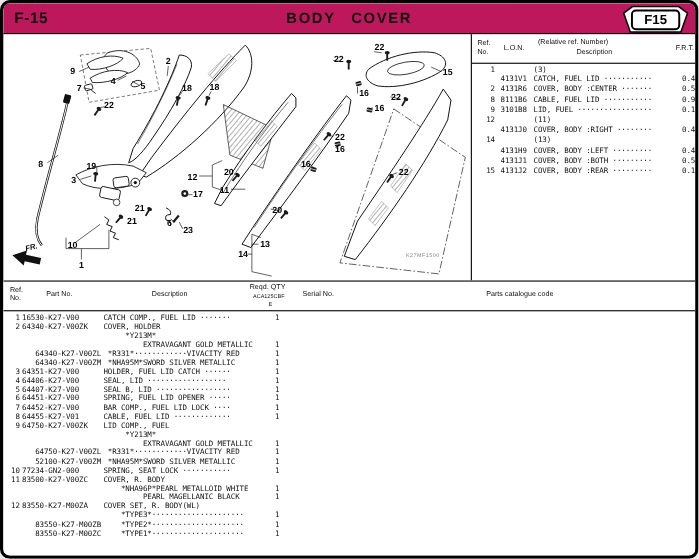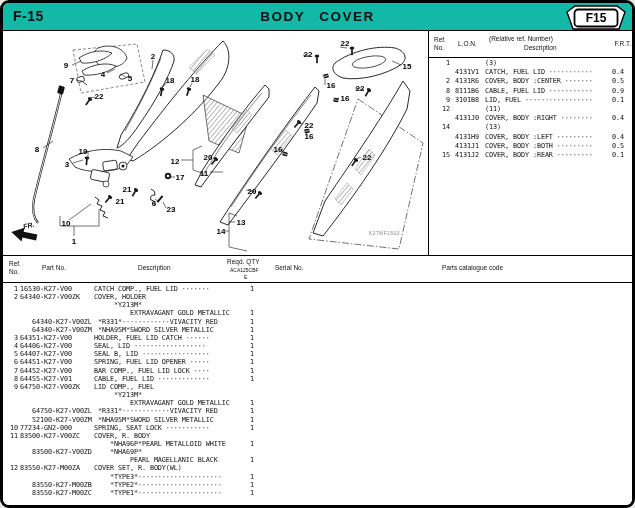--- a/index.html
+++ b/index.html
@@ -3,21 +3,21 @@
 <meta charset="utf-8">
 <style>
   * { box-sizing: border-box; }
   html,body { margin:0; padding:0; background:#e8e8e8; }
   .page {
     position:relative; width:635px; height:508px; background:#fff;
     border:3px solid #000; border-radius:9px; overflow:hidden;
     font-family:"Liberation Sans", sans-serif; color:#111;
   }
   
-  .hdr { position:absolute; top:0; left:0; right:0; height:28px; border-bottom:1.5px solid #000; background:#14b8a6; }
+  .hdr { position:absolute; top:0; left:0; right:0; height:28px; border-bottom:1.5px solid #000; background:#be185d; }
   .hdr-code { position:absolute; left:10px; top:5px; font-size:14px; font-weight:bold; letter-spacing:0.5px; }
   .hdr-title { position:absolute; left:0; right:0; top:6px; text-align:center; font-size:13.5px; font-weight:bold; letter-spacing:1.5px; word-spacing:9px; }
   .hdr-tab { position:absolute; right:6px; top:2px; }
   .hdr-tab text { font:bold 12px "Liberation Sans", sans-serif; }
   
   .vline { position:absolute; left:425px; top:28px; height:224px; width:0; border-left:1.5px solid #000; }
   
   .diagram-svg { position:absolute; left:0; top:0; }
   .callout-layer { position:absolute; left:0; top:0; width:635px; height:508px; pointer-events:none; }
   .callout { position:absolute; transform:translate(-50%,-50%); font-size:8px; font-weight:bold; font-family:"Liberation Sans", sans-serif; color:#000; white-space:nowrap; }
@@ -29,21 +29,21 @@
   .fr-head span { position:absolute; white-space:nowrap; }
   .fh-ref1 { left:5px; top:4px; }   .fh-ref2 { left:5px; top:12px; }
   .fh-lon  { left:29px; top:8px; }
   .fh-rel  { left:60px; top:3px; }  .fh-desc { left:95px; top:12px; }
   .fh-frt  { right:4px; top:8px; }
   .fr-rows { position:absolute; top:27px; left:4px; right:3px; font-family:"DejaVu Sans Mono", monospace; font-size:6.8px; letter-spacing:-0.1px; }
   .fr-rows .trow { display:flex; line-height:9.2px; white-space:pre; }
   .fr-rows .c-ref { width:17px; text-align:right; flex:none; }
   .fr-rows .c-lon { width:30px; margin-left:5px; flex:none; }
   .fr-rows .c-desc{ flex:1; overflow:hidden; }
-  .fr-rows .c-frt { width:20px; text-align:left; flex:none; }
+  .fr-rows .c-frt { width:20px; text-align:right; flex:none; }
   
   .parts-box { position:absolute; left:0; right:0; top:252px; bottom:0; border-top:1.5px solid #000; background:#fff; }
   .parts-head { position:absolute; top:0; left:0; right:0; height:27px; border-bottom:1.2px solid #000; font-size:6.5px; }
   .parts-head span { position:absolute; white-space:nowrap; }
   .ph-ref1 { left:6px; top:4px; }  .ph-ref2 { left:6px; top:12px; }
   .ph-part { left:39px; top:8px; }
   .ph-desc { left:135px; top:8px; }
   .ph-qty1 { left:224px; top:2px; } 
   .ph-qty2 { left:227px; top:11px; font-size:5px; }
   .ph-qty3 { left:241px; top:18px; font-size:5px; }
@@ -282,21 +282,20 @@
         <div class="trow"><span class="c-ref">7</span><span class="c-part">64452-K27-V00</span><span class="c-desc">BAR COMP., FUEL LID LOCK ····</span><span class="c-qty">1</span></div>
         <div class="trow"><span class="c-ref">8</span><span class="c-part">64455-K27-V01</span><span class="c-desc">CABLE, FUEL LID ·············</span><span class="c-qty">1</span></div>
         <div class="trow"><span class="c-ref">9</span><span class="c-part">64750-K27-V00ZK</span><span class="c-desc">LID COMP., FUEL</span><span class="c-qty"></span></div>
         <div class="trow"><span class="c-ref"></span><span class="c-part"></span><span class="c-desc">     *Y213M*</span><span class="c-qty"></span></div>
         <div class="trow"><span class="c-ref"></span><span class="c-part"></span><span class="c-desc">         EXTRAVAGANT GOLD METALLIC</span><span class="c-qty">1</span></div>
         <div class="trow"><span class="c-ref"></span><span class="c-part">   64750-K27-V00ZL</span><span class="c-desc"> *R331*············VIVACITY RED</span><span class="c-qty">1</span></div>
         <div class="trow"><span class="c-ref"></span><span class="c-part">   52100-K27-V00ZM</span><span class="c-desc"> *NHA95M*SWORD SILVER METALLIC</span><span class="c-qty">1</span></div>
         <div class="trow"><span class="c-ref">10</span><span class="c-part">77234-GN2-000</span><span class="c-desc">SPRING, SEAT LOCK ···········</span><span class="c-qty">1</span></div>
         <div class="trow"><span class="c-ref">11</span><span class="c-part">83500-K27-V00ZC</span><span class="c-desc">COVER, R. BODY</span><span class="c-qty"></span></div>
         <div class="trow"><span class="c-ref"></span><span class="c-part"></span><span class="c-desc">    *NHA96P*PEARL METALLOID WHITE</span><span class="c-qty">1</span></div>
-        <div class="trow"><span class="c-ref"></span><span class="c-part">   83500-K27-V00ZD</span><span class="c-desc">    *NHA69P*</span><span class="c-qty"></span></div>
         <div class="trow"><span class="c-ref"></span><span class="c-part"></span><span class="c-desc">         PEARL MAGELLANIC BLACK</span><span class="c-qty">1</span></div>
         <div class="trow"><span class="c-ref">12</span><span class="c-part">83550-K27-M00ZA</span><span class="c-desc">COVER SET, R. BODY(WL)</span><span class="c-qty"></span></div>
         <div class="trow"><span class="c-ref"></span><span class="c-part"></span><span class="c-desc">    *TYPE3*·····················</span><span class="c-qty">1</span></div>
         <div class="trow"><span class="c-ref"></span><span class="c-part">   83550-K27-M00ZB</span><span class="c-desc">    *TYPE2*·····················</span><span class="c-qty">1</span></div>
         <div class="trow"><span class="c-ref"></span><span class="c-part">   83550-K27-M00ZC</span><span class="c-desc">    *TYPE1*·····················</span><span class="c-qty">1</span></div>
       </div>
   </div>
 
 </div>
 

